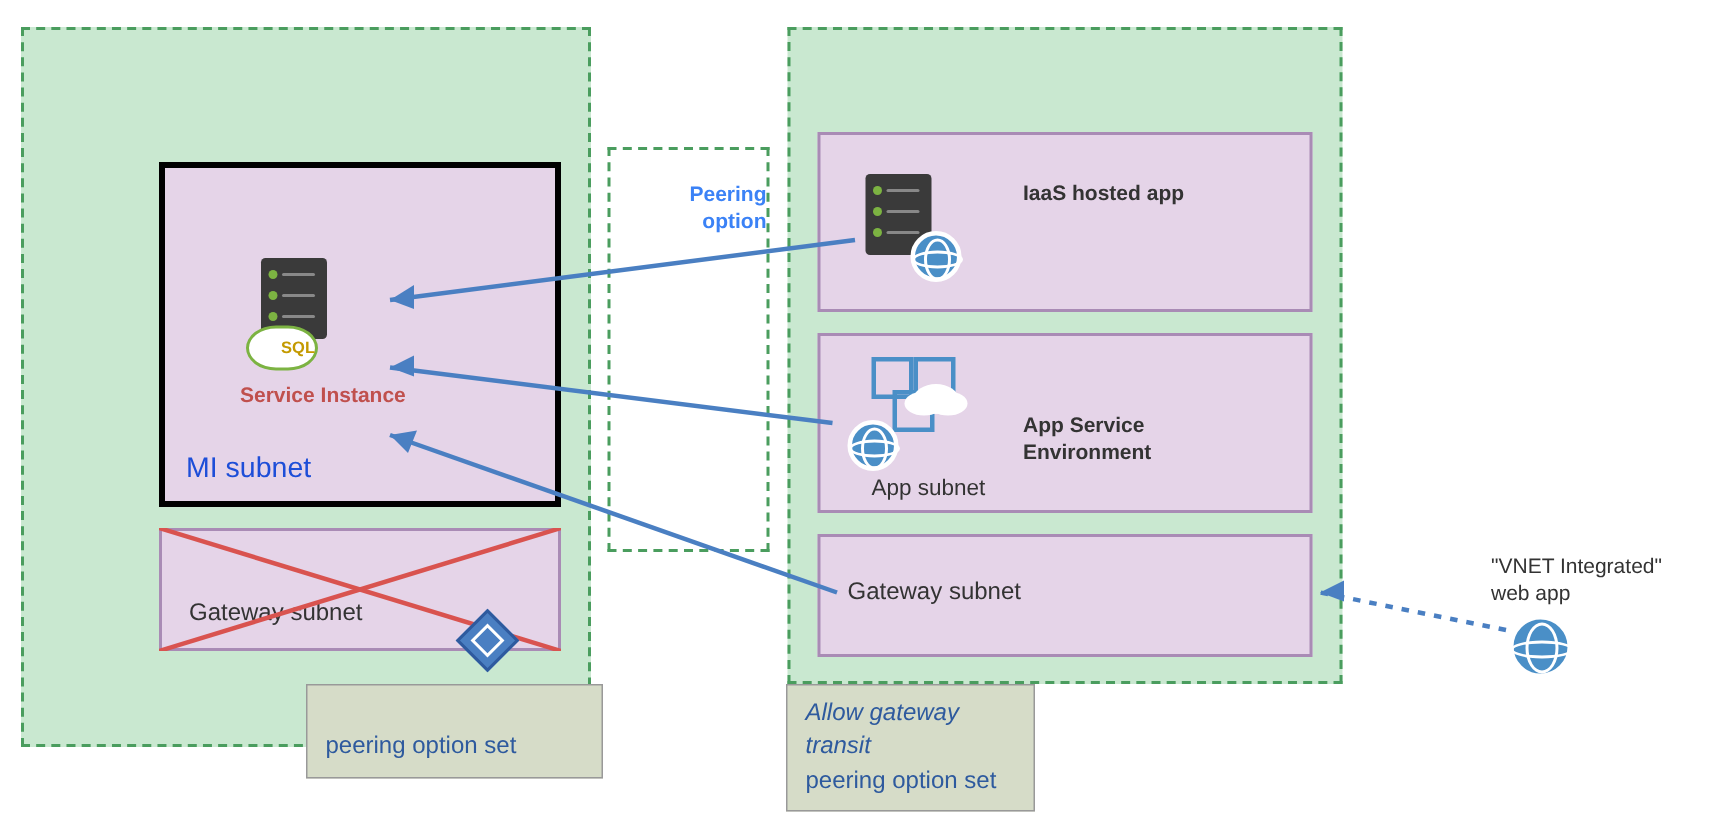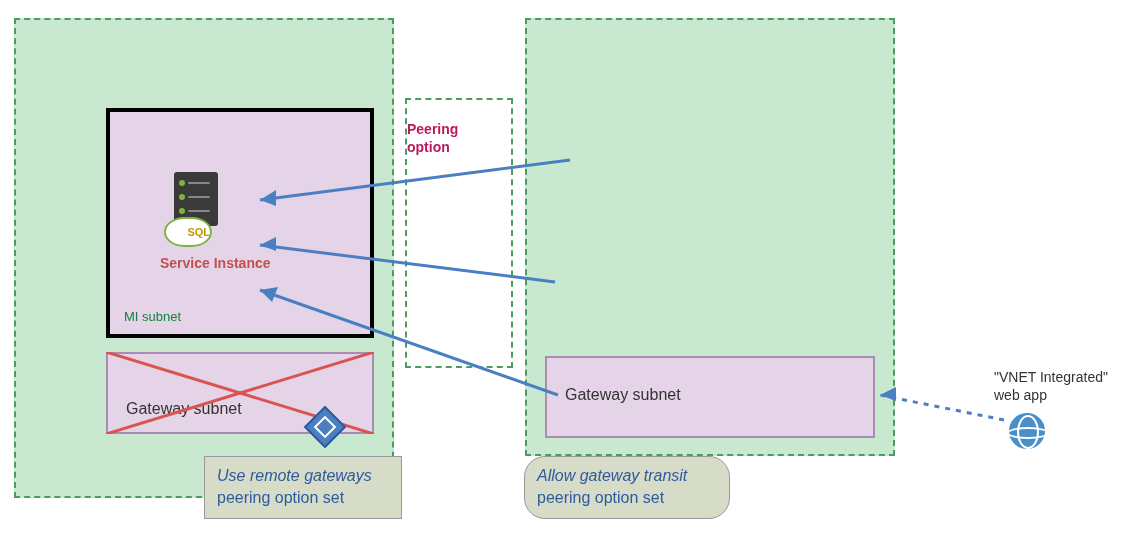--- a/index.html
+++ b/index.html
@@ -28,42 +28,42 @@
       height: 438px;
     }
     .peering-channel {
       position: absolute;
       left: 405px;
       top: 98px;
       width: 108px;
       height: 270px;
       border: 2px dashed #4a9d5e;
       background: #fff;
-      text-align: left;
+      text-align: right;
       padding-top: 20px;
       font-size: 14px;
       font-weight: bold;
-      color: #be185d;
+      color: #3b82f6;
       line-height: 1.3;
     }
     .mi-subnet {
       position: absolute;
       left: 106px;
       top: 108px;
       width: 268px;
       height: 230px;
       border: 4px solid #000;
       background: #e5d4e8;
     }
     .mi-label {
       position: absolute;
       bottom: 10px;
       left: 14px;
-      font-size: 13px;
-      color: #15803d;
+      font-size: 19px;
+      color: #1d4ed8;
     }
     .managed-instance-label {
       position: absolute;
       left: 50px;
       top: 143px;
       font-size: 14px;
       color: #c0504d;
       font-weight: 600;
     }
     .server-icon {
@@ -145,21 +145,21 @@
     .caption-box {
       position: absolute;
       background: #d6dcc8;
       border: 1px solid #999;
       padding: 8px 12px;
       font-size: 16px;
       color: #2e5a9e;
       line-height: 1.4;
     }
     .caption-left { left: 204px; top: 456px; width: 198px; }
-    .caption-right { left: 524px; top: 456px; width: 206px; border-radius: 21px; }
+    .caption-right { left: 524px; top: 456px; width: 166px; }
     .caption-italic { font-style: italic; }
     .subnet-box-right {
       position: absolute;
       border: 2px solid #a98bb5;
       background: #e5d4e8;
       left: 18px;
       right: 18px;
     }
     .iaas-box { top: 68px; height: 120px; }
     .app-box { top: 202px; height: 120px; }
@@ -245,29 +245,61 @@
   <div class="diamond-inner"></div>
 </div>
 
 <div class="peering-channel">
   <span>Peering</span><br>
   <span>option</span>
 </div>
 
 <div class="vnet-box vnet-right">
 
-
+  <div class="subnet-box-right iaas-box">
+    <div class="server-icon" style="left:30px;top:26px">
+      <div class="server-light" style="left:5px;top:8px"></div>
+      <div class="server-line" style="left:14px;top:10px;width:22px"></div>
+      <div class="server-light" style="left:5px;top:22px"></div>
+      <div class="server-line" style="left:14px;top:24px;width:22px"></div>
+      <div class="server-light" style="left:5px;top:36px"></div>
+      <div class="server-line" style="left:14px;top:38px;width:22px"></div>
+    </div>
+    <div class="globe-icon" style="left:60px;top:64px;width:34px;height:34px">
+      <div class="globe-arc" style="left:6px;top:2px;width:18px;height:28px"></div>
+      <div class="globe-arc" style="left:-2px;top:10px;width:34px;height:12px;border-radius:50%"></div>
+    </div>
+    <div class="right-label" style="position:absolute;left:135px;top:30px">IaaS hosted app</div>
+  </div>
+
+  <div class="subnet-box-right app-box">
+    <div class="app-squares">
+      <div class="sq" style="left:0;top:0"></div>
+      <div class="sq" style="left:28px;top:0"></div>
+      <div class="sq" style="left:14px;top:22px"></div>
+      <div class="cloud-small" style="left:28px;top:18px"></div>
+    </div>
+    <div class="globe-icon" style="left:18px;top:56px;width:34px;height:34px">
+      <div class="globe-arc" style="left:6px;top:2px;width:18px;height:28px"></div>
+      <div class="globe-arc" style="left:-2px;top:10px;width:34px;height:12px;border-radius:50%"></div>
+    </div>
+    <div class="right-label" style="position:absolute;left:135px;top:50px;line-height:1.3">
+      <span>App Service</span><br>
+      <span>Environment</span>
+    </div>
+    <div style="position:absolute;left:34px;bottom:6px;font-size:15px;color:#333">App subnet</div>
+  </div>
 
   <div class="subnet-box-right gateway-box-right">
     <div style="position:absolute;left:18px;top:28px;font-size:16px;color:#333">Gateway subnet</div>
   </div>
 </div>
 
 <div class="caption-box caption-left">
-  <span class="caption-italic">Use remote gateways</span><br>
+  <br>
   <span>peering option set</span>
 </div>
 <div class="caption-box caption-right">
   <span class="caption-italic">Allow gateway transit</span><br>
   <span>peering option set</span>
 </div>
 
 <svg style="position:absolute;left:0;top:0;width:1146px;height:548px;pointer-events:none">
   <defs>
     <marker id="ah" markerWidth="12" markerHeight="10" refX="2" refY="5" orient="auto">

